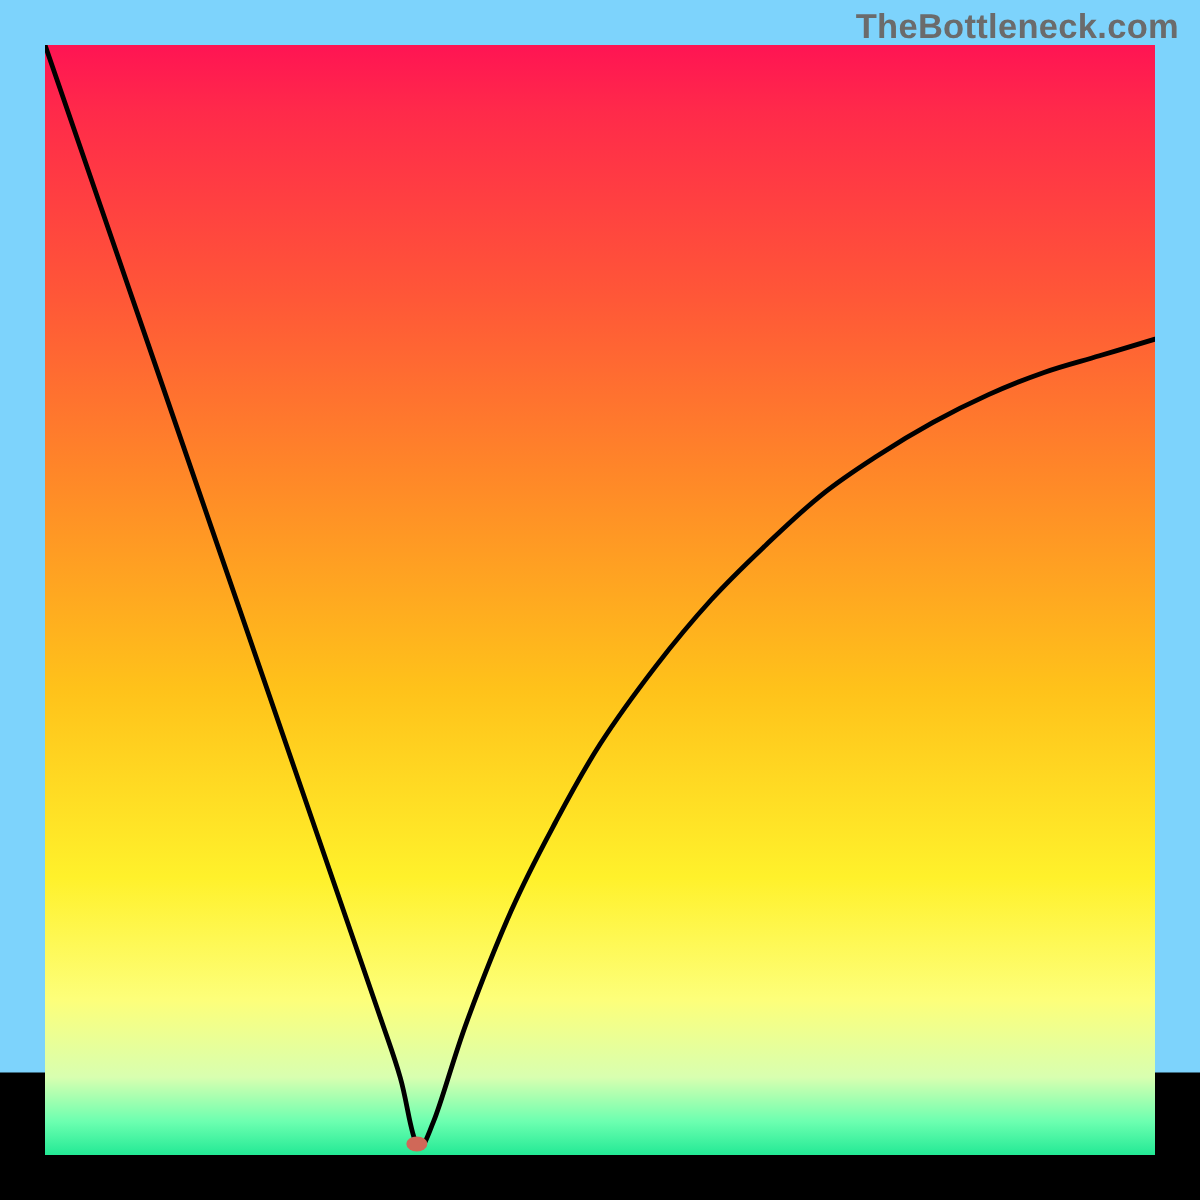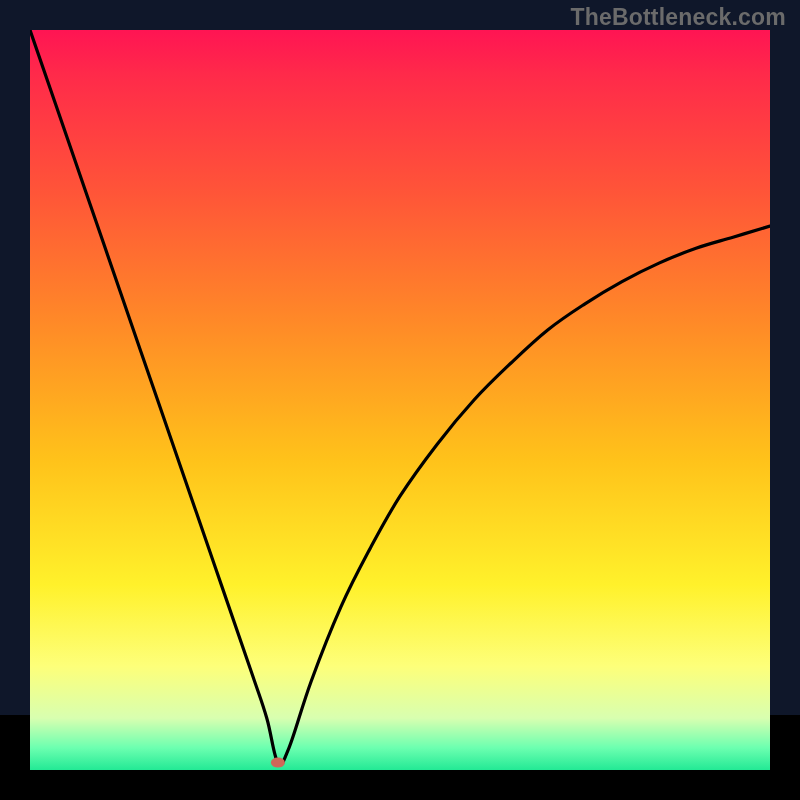--- a/index.html
+++ b/index.html
@@ -10,21 +10,21 @@
     background: #000;
     font-family: Arial, Helvetica, sans-serif;
     overflow: hidden;
   }
   .frame {
     position: absolute;
     top: 0;
     left: 0;
     width: 800px;
     height: 715px;
-    background: #0f172a;
+    background: #7dd3fc;
   }
   .watermark {
     position: absolute;
     top: 4px;
     right: 14px;
     font-size: 23px;
     font-weight: 600;
     color: #6b6b6b;
     letter-spacing: 0.2px;
   }

